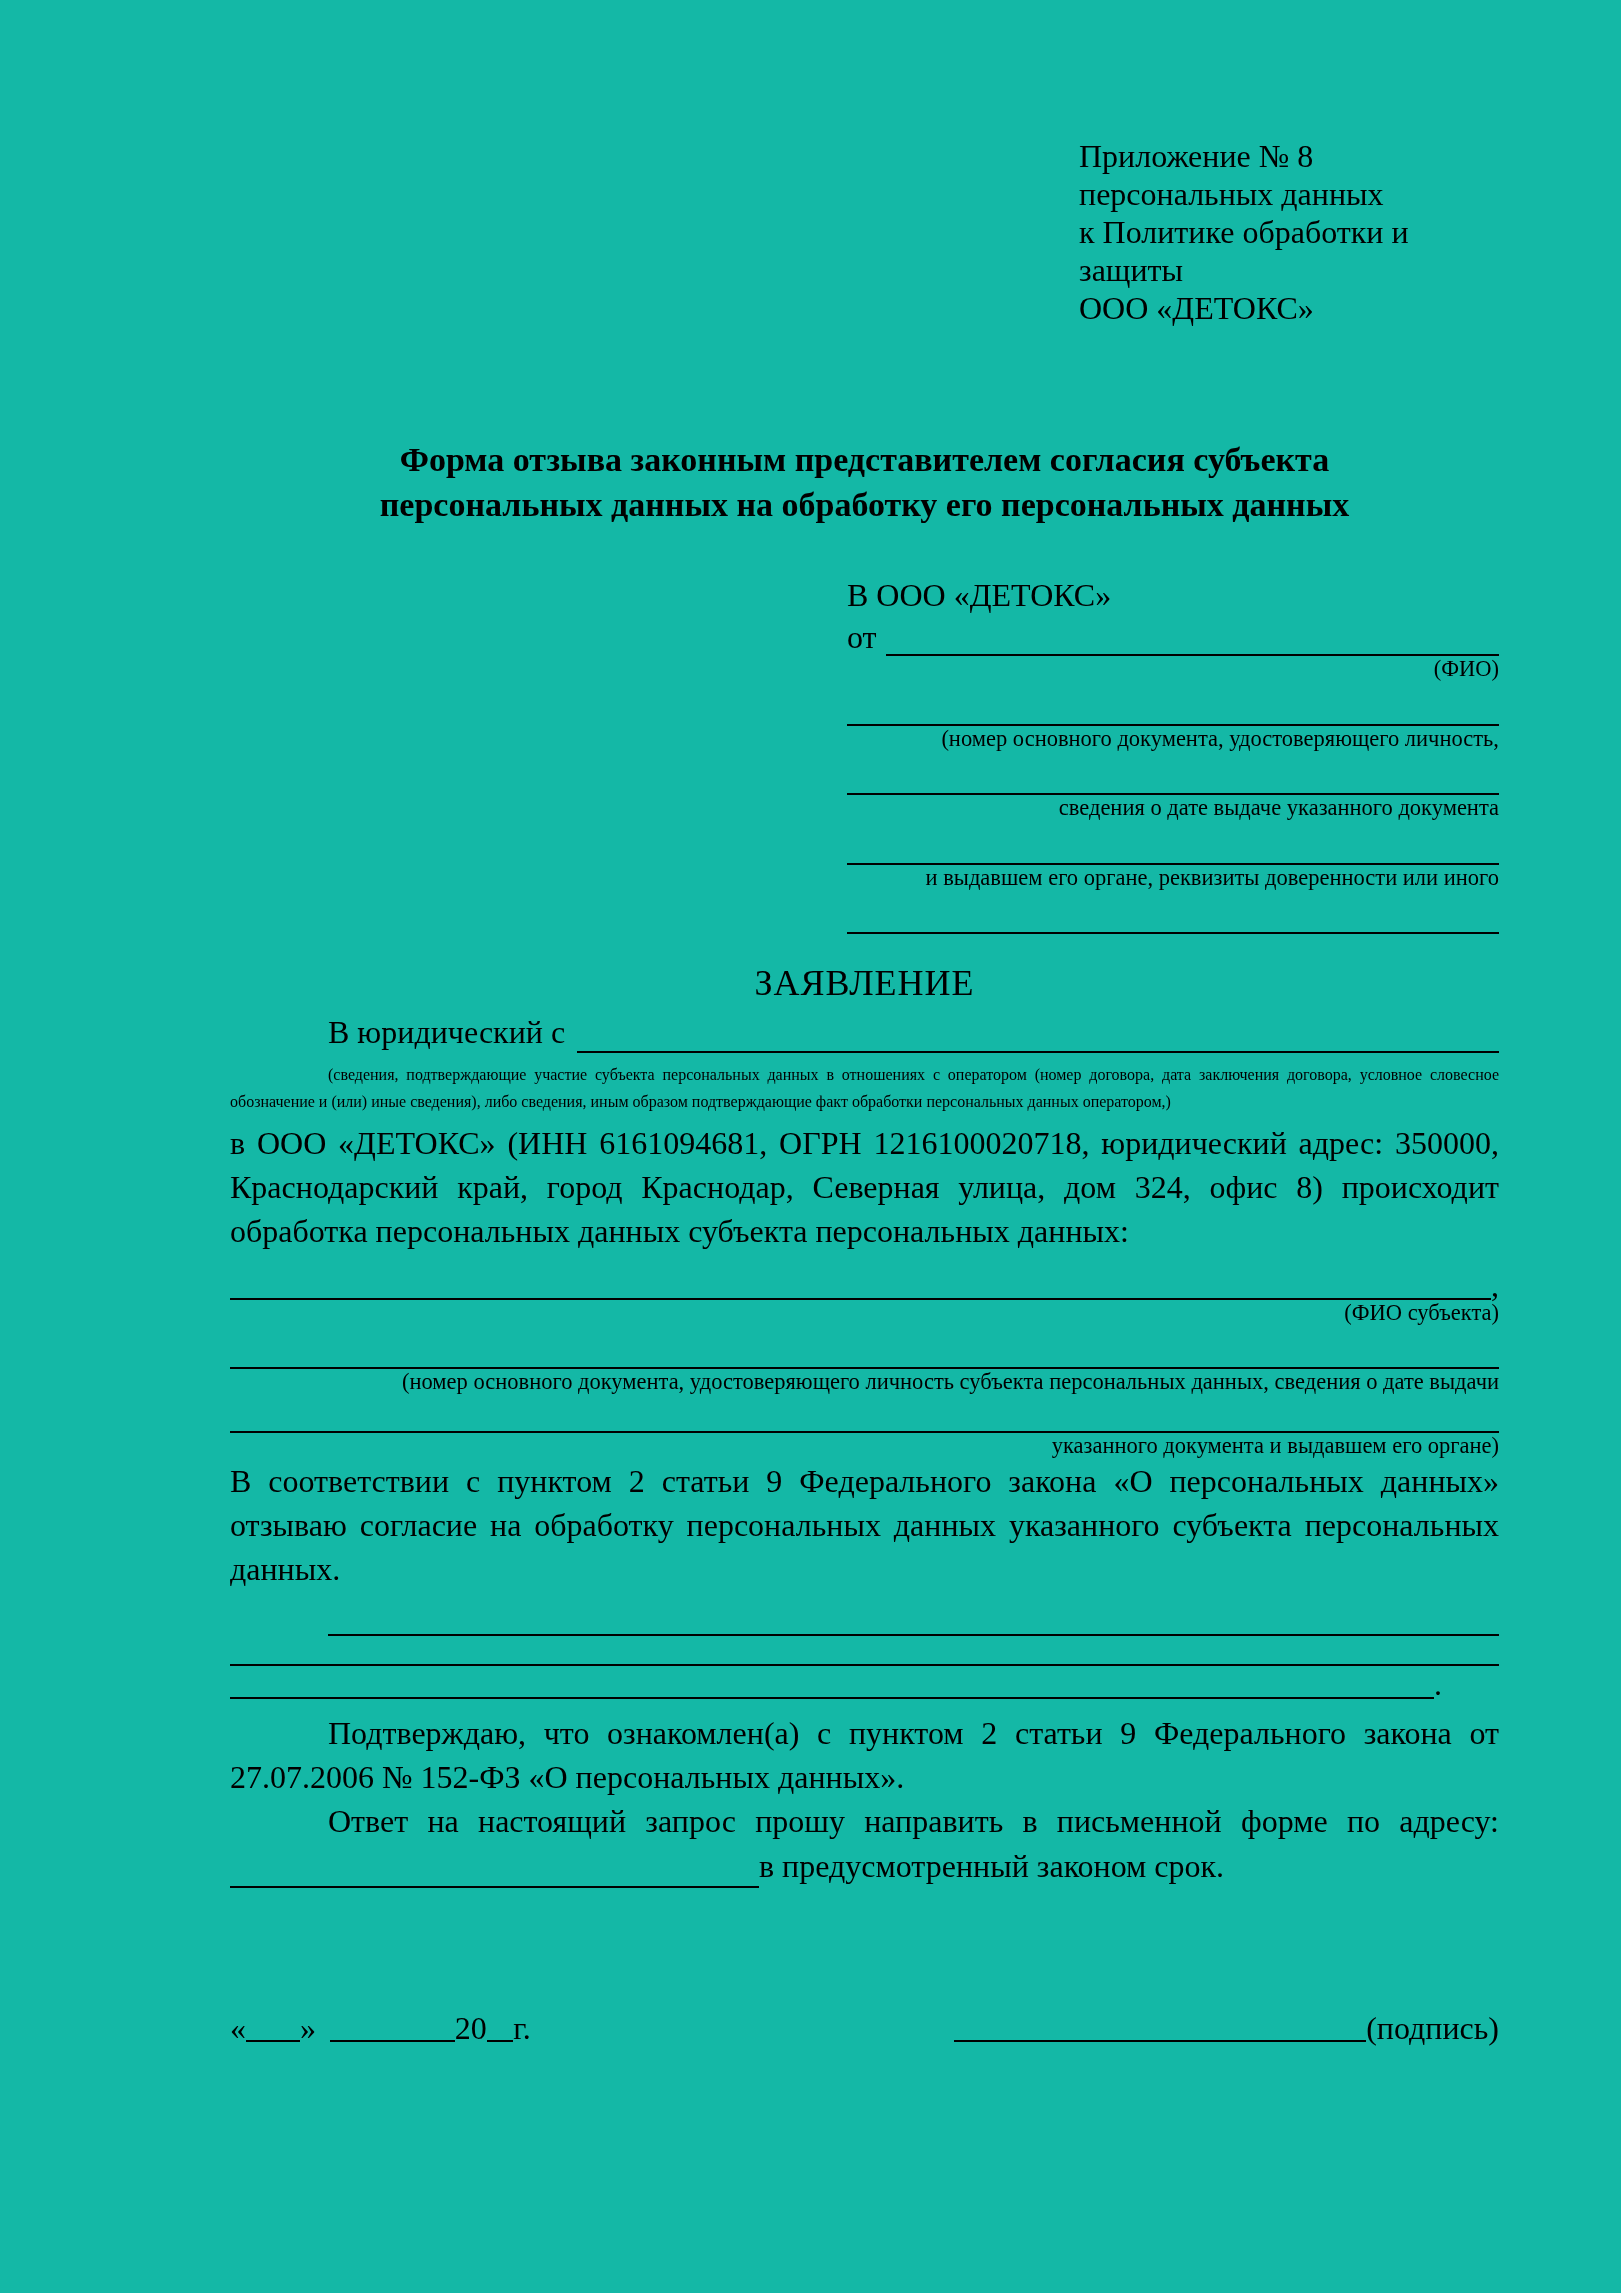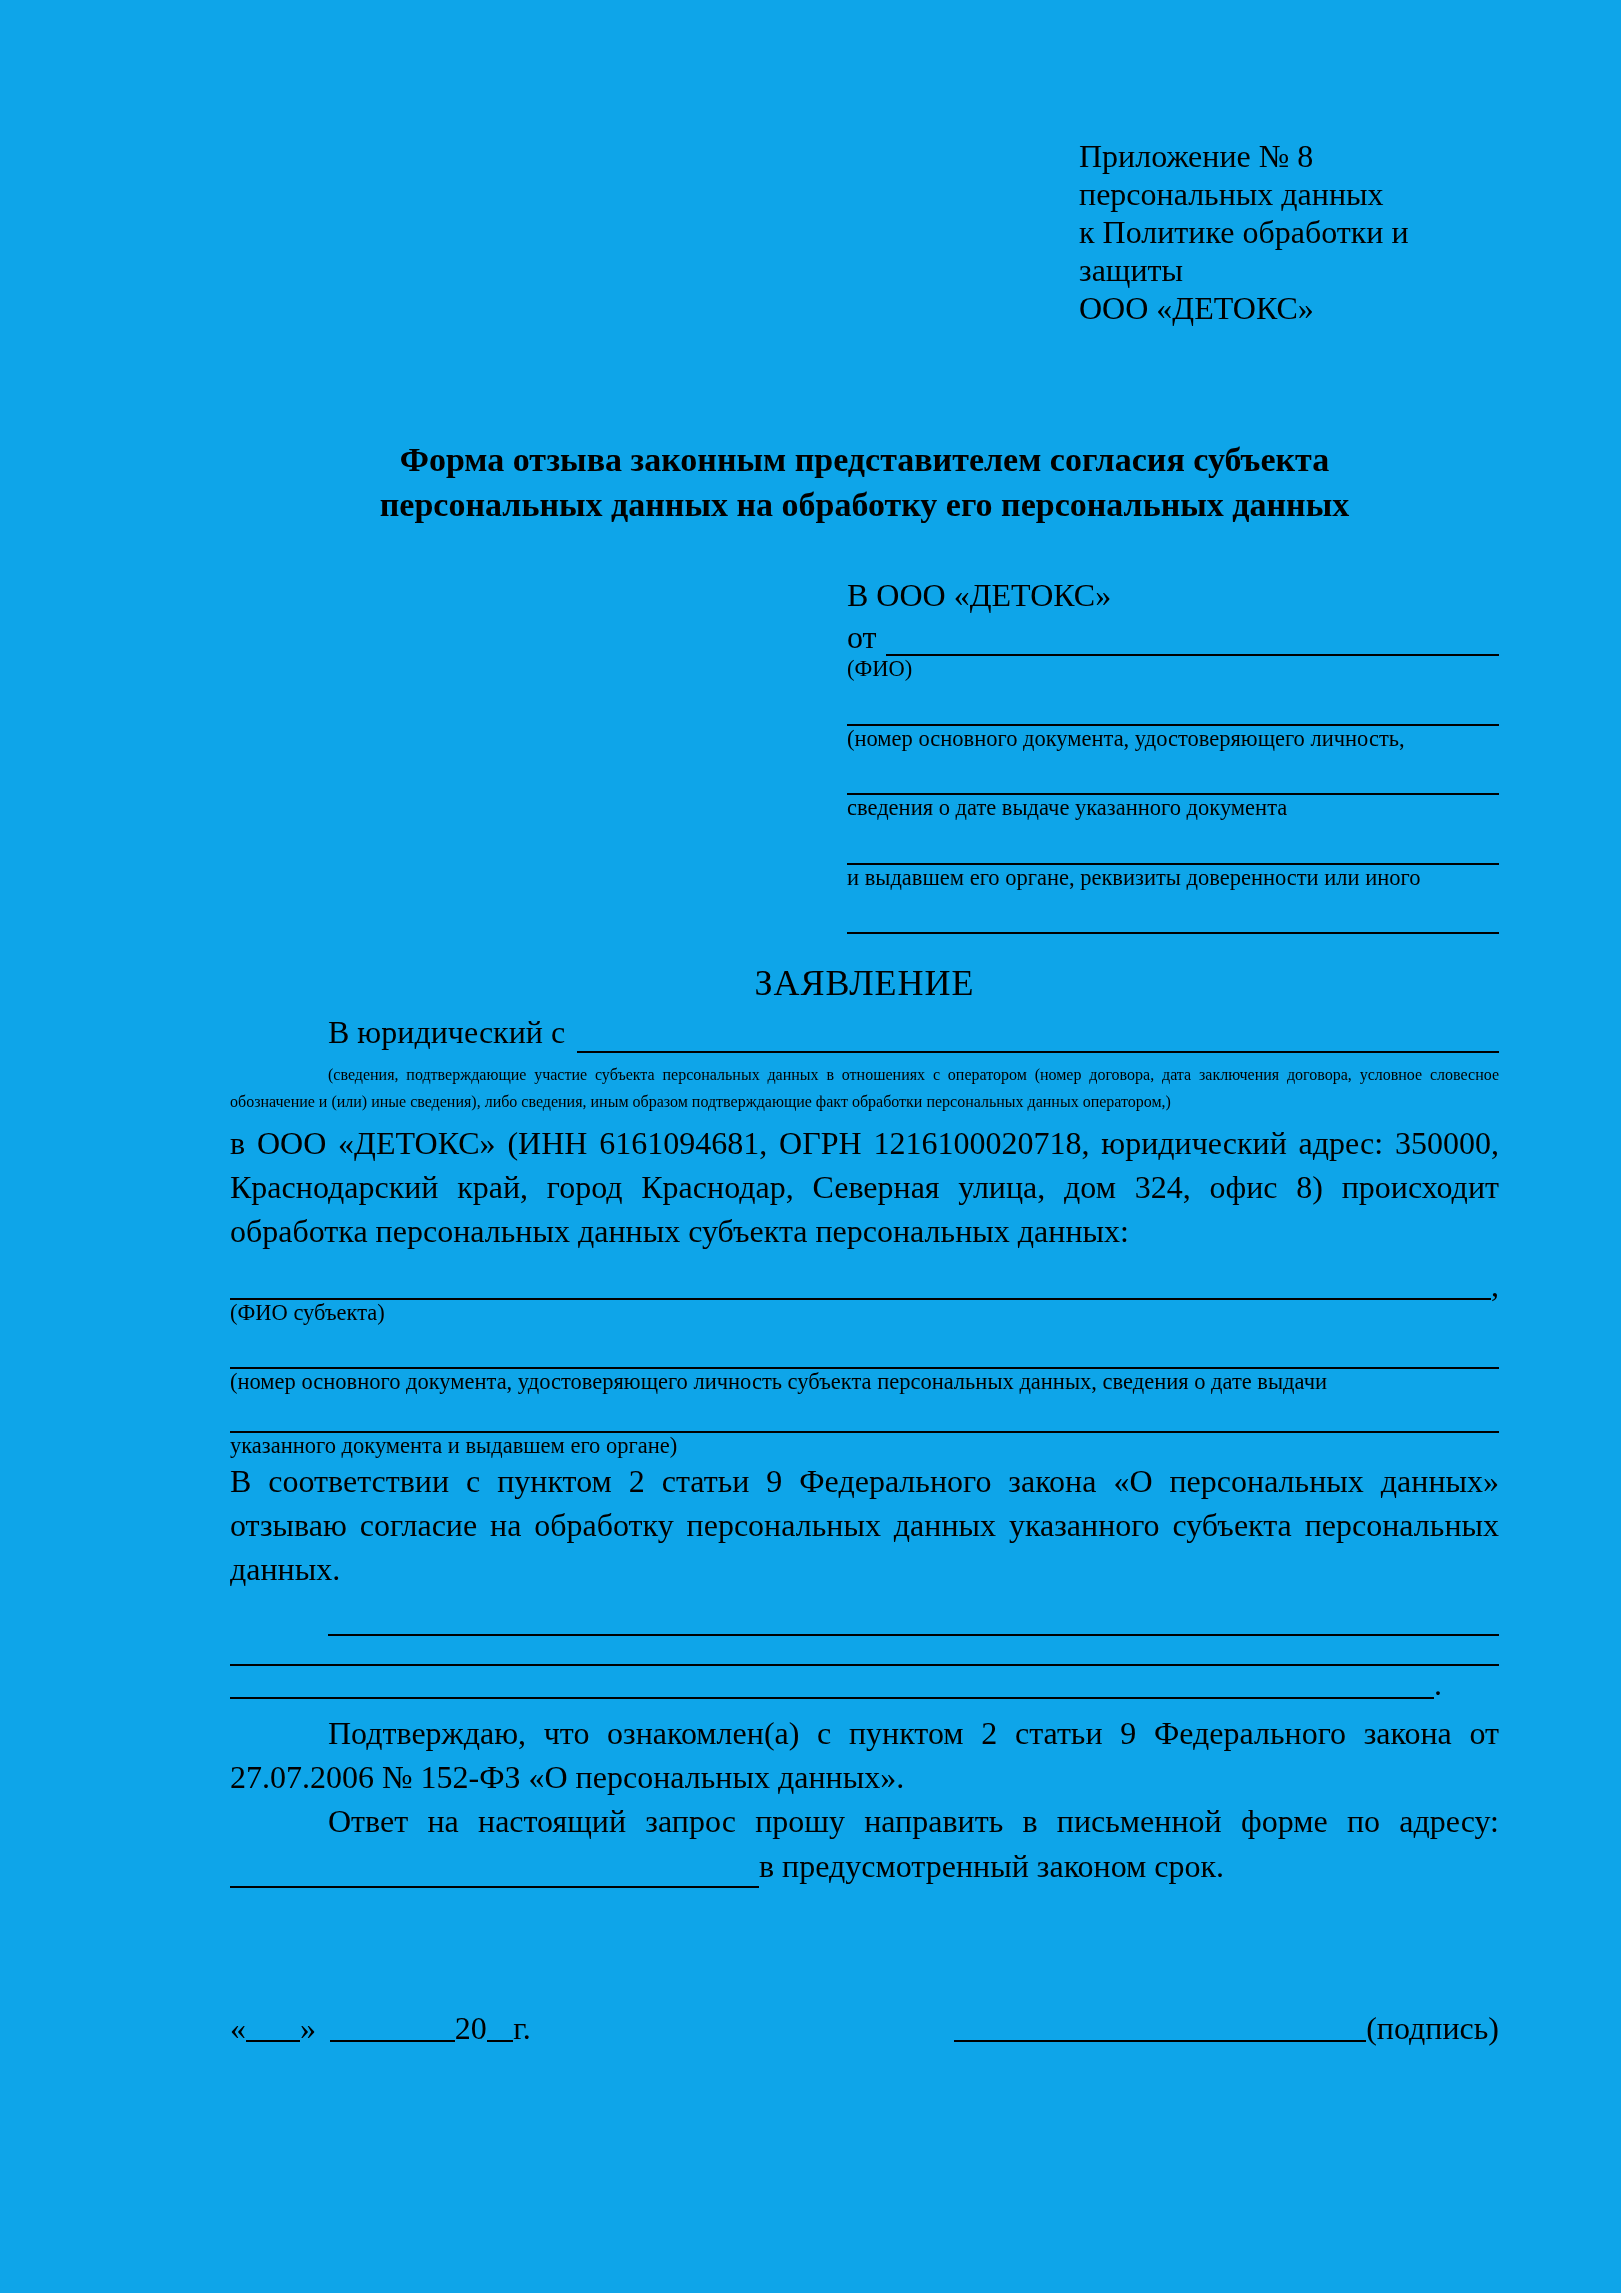--- a/index.html
+++ b/index.html
@@ -1,20 +1,20 @@
 <!DOCTYPE html>
 <html><head>
 <meta charset="utf-8">
 <style>
   html,body{margin:0;padding:0;background:#888;}
   .page{
     position:relative;
     width:1621px;height:2294px;
     margin:0 auto;
-    background:#0ea5e9;
+    background:#14b8a6;
     color:#000;
     font-family:"Liberation Serif","DejaVu Serif",serif;
     font-size:32px;
     line-height:44px;
     overflow:hidden;
   }
   .content{position:absolute;left:230px;top:0;width:1269px;}
 
   
   .header-block{margin:137px 0 0 849px;line-height:38px;}
@@ -23,21 +23,21 @@
   .title{margin:110px auto 0;width:1147px;font-weight:bold;font-size:34px;line-height:45px;text-align:center;}
 
   
   .addressee{margin:47px 0 0 617px;width:652px;}
   .addr-to{line-height:43px;}
   .flexrow{display:flex;align-items:flex-end;}
   .from-row{height:39px;}
   .from-row .lbl{margin-right:9.8px;line-height:37px;}
   .fill{flex:1 1 auto;border-bottom:2.9px solid #000;}
   .from-row .fill,.intro-row .fill,.reason-row .fill{height:29px;}
-  .cap{font-size:22.5px;line-height:26.5px;text-align:left;}
+  .cap{font-size:22.5px;line-height:26.5px;text-align:right;}
   .blank-line{height:41px;border-bottom:2.9px solid #000;}
 
   
   .zayav{margin-top:25.5px;text-align:center;font-size:36px;line-height:47px;letter-spacing:1px;}
   .intro-row{margin-top:3.9px;padding-left:98px;height:43px;}
   .intro-row .lbl{margin-right:11.8px;line-height:41px;}
   .intro-cap{font-size:16px;line-height:26.5px;text-align:justify;text-indent:98px;margin-top:9px;}
   .para{text-align:justify;}
   .op-para{margin-top:5.9px;}
   .subject-row{margin-top:13.7px;height:33px;}

